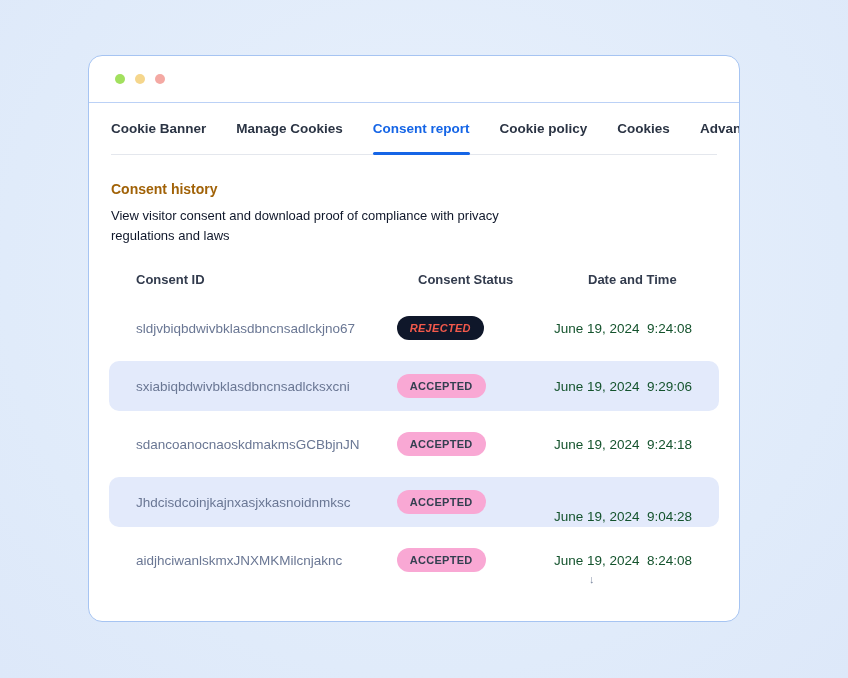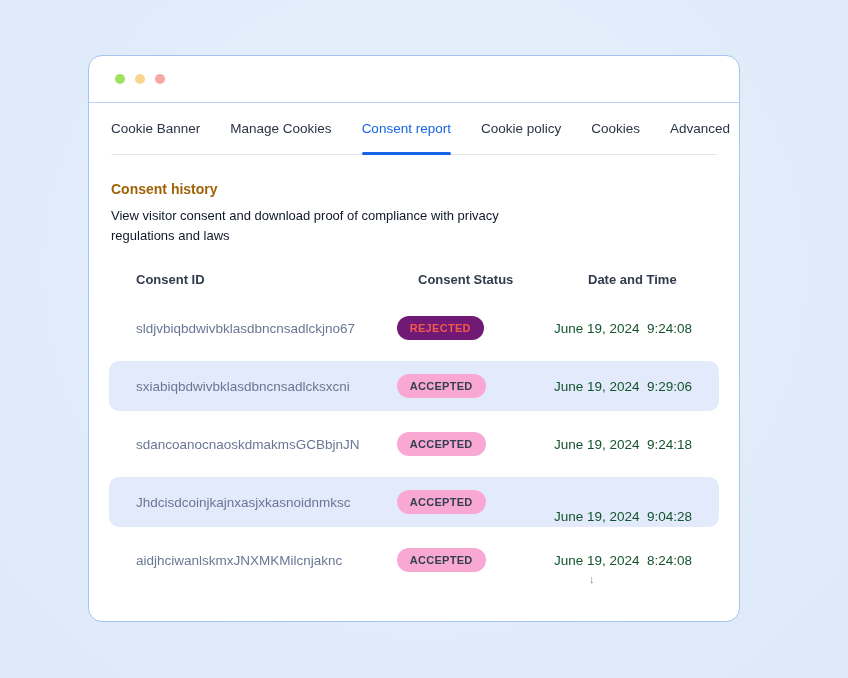--- a/index.html
+++ b/index.html
@@ -38,21 +38,21 @@
   .tabs {
     display: flex; align-items: stretch;
     margin: 0 22px;
     border-bottom: 1px solid #e4e7ed;
     height: 52px;
   }
   .tab {
     position: relative;
     display: flex; align-items: center;
     margin-right: 30px;
-    font-size: 13.5px; font-weight: 400;
+    font-size: 13.5px; font-weight: 700;
     color: #2b3444;
     cursor: pointer;
     white-space: nowrap;
   }
   .tab.active { color: #1565e6; }
   .tab.active::after {
     content: "";
     position: absolute;
     left: 0; right: 0; bottom: -1px;
     height: 3px;
@@ -126,21 +126,21 @@
     white-space: pre;
   }
   .cell-date.date-low { position: relative; top: 14px; }
   .badge {
     display: inline-block;
     padding: 6px 13px;
     border-radius: 13px;
     font-size: 11px; font-weight: 700;
     letter-spacing: 0.3px;
   }
-  .badge.rejected { background: #701a75; color: #f3594b; }
+  .badge.rejected { background: #0f172a; color: #f3594b; font-style: italic; }
   .badge.accepted { background: #f9a8d4; color: #333f50; }
   .cursor-hint {
     position: absolute;
     left: 480px; top: 301px;
     font-size: 11px;
     color: #7c88a0;
     pointer-events: none;
   }
 </style>
 </head>

